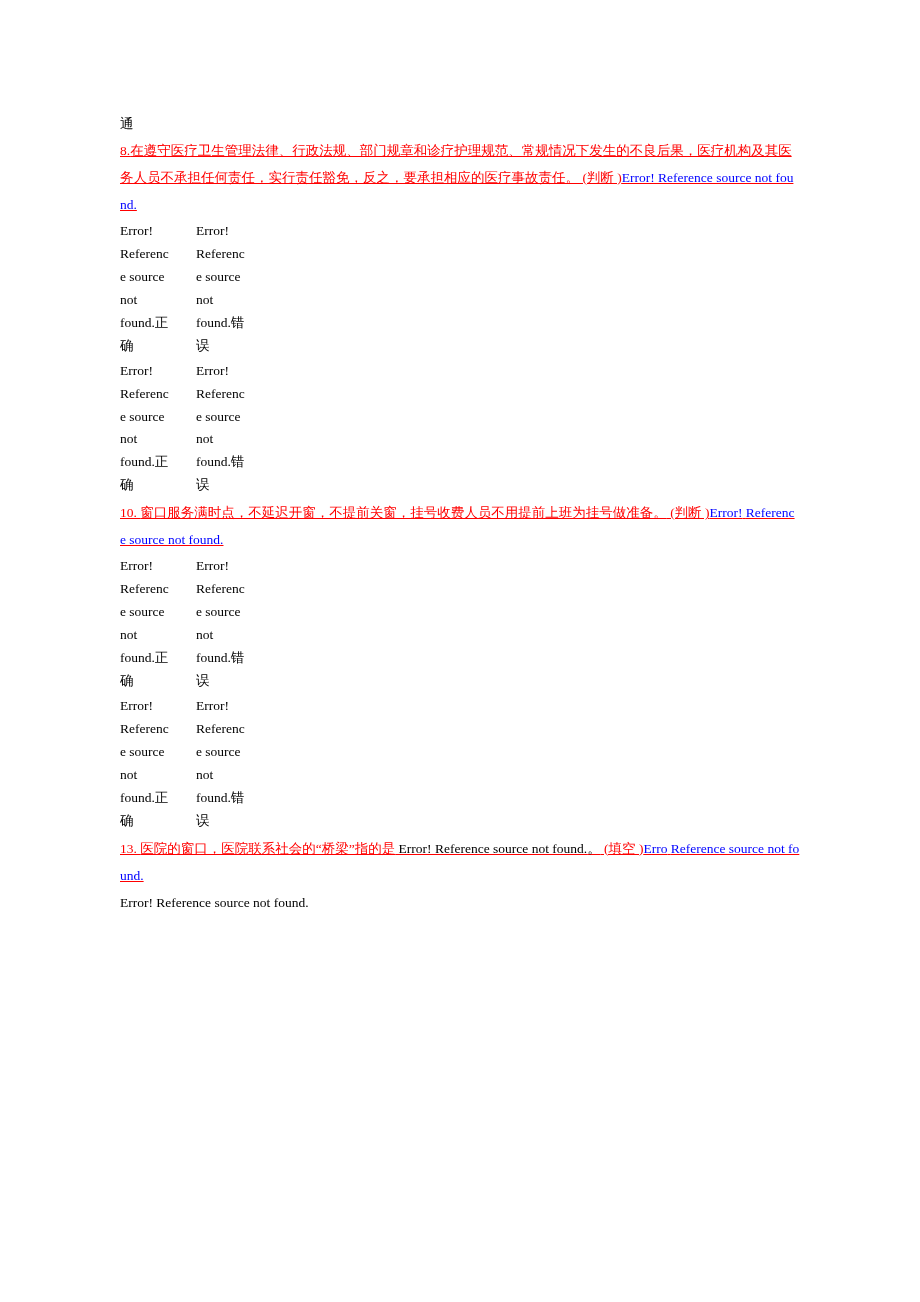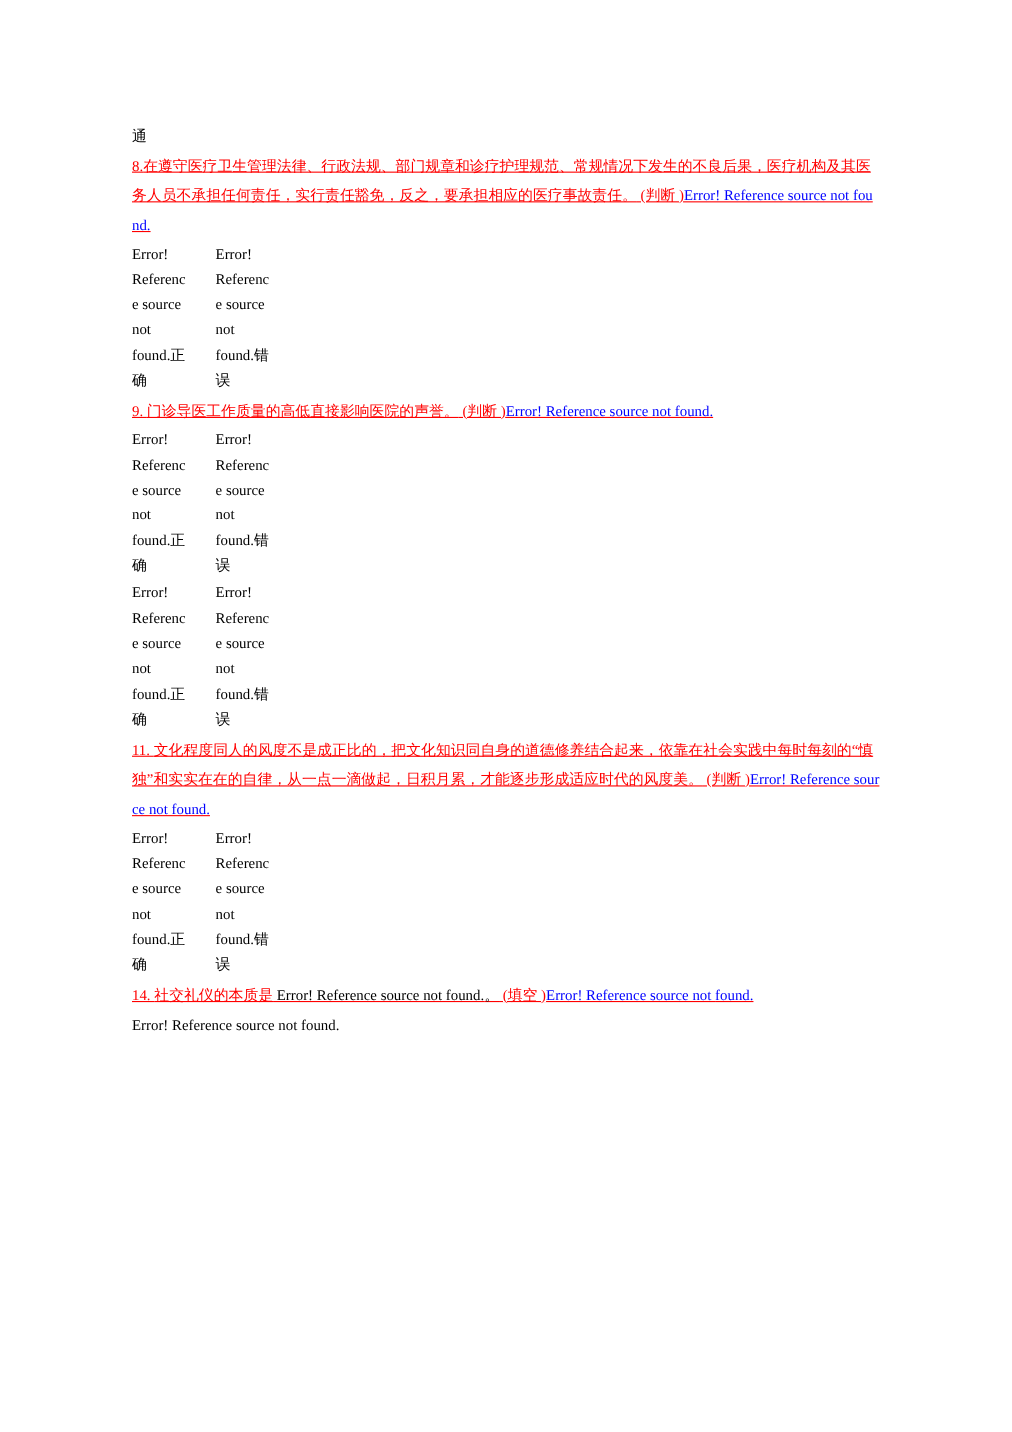--- a/index.html
+++ b/index.html
@@ -63,22 +63,44 @@
         <span>Error!</span><br>
         <span>Referenc</span><br>
         <span>e source</span><br>
         <span>not</span><br>
         <span>found.错</span><br>
         <span>误</span>
       </div>
     </div>
   </div>
 
+  <div class="tf-table">
+    <div class="tf-row">
+      <div class="tf-cell">
+        <span>Error!</span><br>
+        <span>Referenc</span><br>
+        <span>e source</span><br>
+        <span>not</span><br>
+        <span>found.正</span><br>
+        <span>确</span>
+      </div>
+      <div class="tf-cell">
+        <span>Error!</span><br>
+        <span>Referenc</span><br>
+        <span>e source</span><br>
+        <span>not</span><br>
+        <span>found.错</span><br>
+        <span>误</span>
+      </div>
+    </div>
+  </div>
+
   <div class="q-line fragment">
-    <span>9. </span><span>门诊导医工作质量的高低直接影响医院的声誉。</span><span> (判断 )</span><a class="link-blue" href="#">Error! Reference source not found.</a>
+    <span>10. </span><span>窗口服务满时点，不延迟开窗，不提前关窗，挂号收费人员不用提前上班为挂号做准备。</span><span> (判断 )</span><a class="link-blue" href="#">Error!</a>
+    <a class="link-blue" href="#">Reference source not found.</a>
   </div>
   <div class="tf-table">
     <div class="tf-row">
       <div class="tf-cell">
         <span>Error!</span><br>
         <span>Referenc</span><br>
         <span>e source</span><br>
         <span>not</span><br>
         <span>found.正</span><br>
         <span>确</span>
@@ -108,45 +130,22 @@
         <span>Error!</span><br>
         <span>Referenc</span><br>
         <span>e source</span><br>
         <span>not</span><br>
         <span>found.错</span><br>
         <span>误</span>
       </div>
     </div>
   </div>
 
+
   <div class="q-line fragment">
-    <span>11. </span><span>文化程度同人的风度不是成正比的，把文化知识同自身的道德修养结合起来，依靠在社会实践中每时每刻的“慎独”和实实在在的自律，从一点一滴做起，日积月累，才能逐步形成适应时代的风度美。</span><span> (判断 )</span><a class="link-blue" href="#">Error! Reference source not found.</a>
-  </div>
-  <div class="tf-table">
-    <div class="tf-row">
-      <div class="tf-cell">
-        <span>Error!</span><br>
-        <span>Referenc</span><br>
-        <span>e source</span><br>
-        <span>not</span><br>
-        <span>found.正</span><br>
-        <span>确</span>
-      </div>
-      <div class="tf-cell">
-        <span>Error!</span><br>
-        <span>Referenc</span><br>
-        <span>e source</span><br>
-        <span>not</span><br>
-        <span>found.错</span><br>
-        <span>误</span>
-      </div>
-    </div>
+    <span>13. </span><span>医院的窗口，医院联系社会的“桥梁”指的是</span><span class="black"> Error! Reference source not found.</span><span class="black">。</span><span> (填空 )</span><a class="link-blue" href="#">Erro</a>
+    <a class="link-blue" href="#">Reference source not found.</a>
   </div>
 
-
-
-  <div class="q-line fragment">
-    <span>14. </span><span>社交礼仪的本质是</span><span class="black"> Error! Reference source not found.</span><span class="black">。</span><span> (填空 )</span><a class="link-blue" href="#">Error! Reference source not </a><a class="link-blue" href="#">found.</a>
-  </div>
 
   <div class="black">Error! Reference source not found.</div>
 
 </div>
 
 </body></html>

